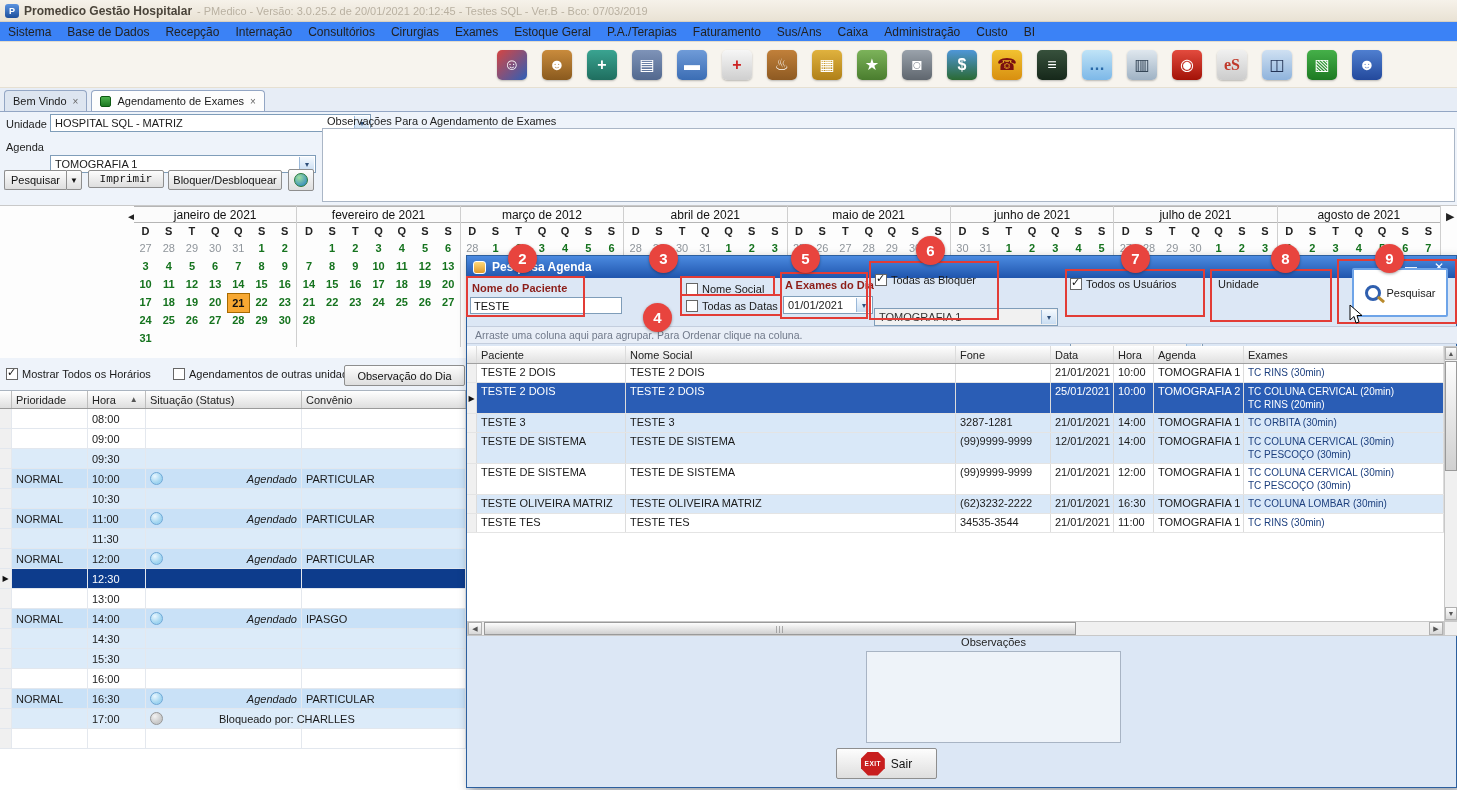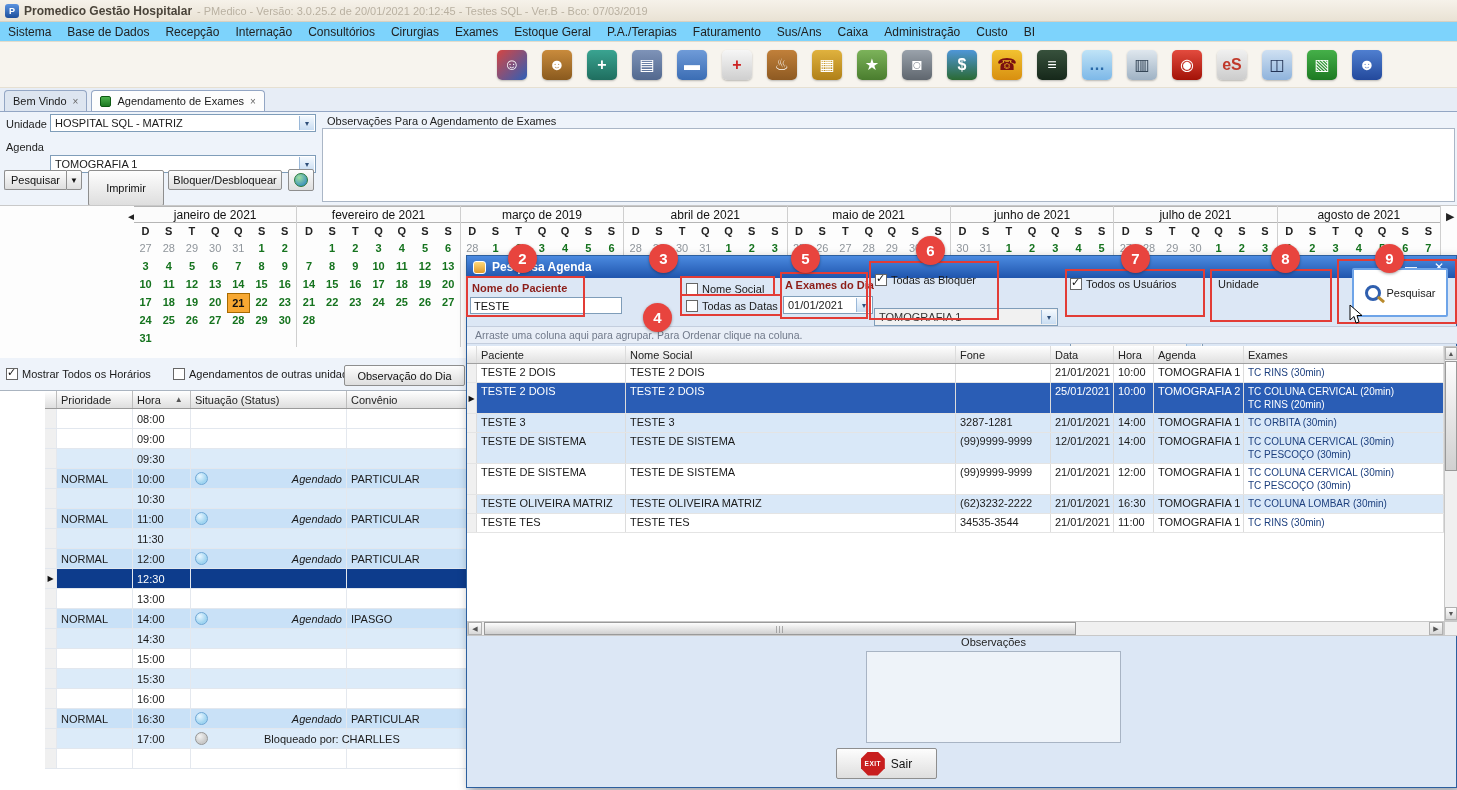--- a/index.html
+++ b/index.html
@@ -5,21 +5,21 @@
   *{margin:0;padding:0;box-sizing:border-box;}
   html,body{width:1457px;height:790px;}
   body{position:relative;overflow:hidden;font-family:"Liberation Sans","DejaVu Sans",sans-serif;font-size:11px;color:#1a1a1a;background:#eef3fa;}
   .abs{position:absolute;}
 
   
   #titlebar{left:0;top:0;width:1457px;height:22px;background:linear-gradient(#f6f2ea,#e9e2d4);display:flex;align-items:center;padding-left:5px;gap:5px;border-bottom:1px solid #d8d0c0;}
   #titlebar .app-ico{width:14px;height:14px;border-radius:3px;background:linear-gradient(#5b93e0,#1d4f9c);color:#fff;font-size:9px;font-weight:bold;display:flex;align-items:center;justify-content:center;}
   #titlebar .t-app{font-size:12px;color:#4a443a;font-weight:bold;}
   #titlebar .t-extra{font-size:11px;color:rgba(110,98,76,.42);}
-  #menubar{left:0;top:22px;width:1457px;height:20px;background:#7dd3fc;display:flex;align-items:center;border-bottom:1px solid #e3dccc;}
+  #menubar{left:0;top:22px;width:1457px;height:20px;background:#3b82f6;display:flex;align-items:center;border-bottom:1px solid #e3dccc;}
   #menubar .mi{padding:0 8px;font-size:12px;color:#222;height:20px;line-height:20px;cursor:default;}
   #toolbar{left:0;top:42px;width:1457px;height:46px;background:#f7f4ee;display:flex;align-items:center;gap:15px;padding-left:497px;border-bottom:1px solid #e6e0d2;}
   .tool{width:30px;height:30px;border-radius:5px;display:flex;align-items:center;justify-content:center;font-size:16px;font-weight:bold;box-shadow:0 1px 2px rgba(0,0,0,.25);cursor:pointer;}
   #tabstrip{left:0;top:88px;width:1457px;height:24px;background:#e7edf6;border-bottom:1px solid #93a6c4;display:flex;align-items:flex-end;padding-left:4px;gap:4px;}
   .tab{height:21px;display:flex;align-items:center;gap:6px;padding:0 8px;border:1px solid #93a6c4;border-bottom:none;border-radius:4px 4px 0 0;background:#dde5f0;font-size:11px;cursor:pointer;}
   .tab.active{background:#fdfdfd;}
   .tab .tclose{color:#666;font-size:10px;}
   .tab .cal-ico{width:11px;height:11px;background:linear-gradient(#4db14d,#1d7a22);border:1px solid #0d5a12;border-radius:2px;}
 
   
@@ -39,21 +39,21 @@
   .m-title{height:17px;border-top:1px solid #b5b5b5;border-bottom:1px solid #b5b5b5;background:#fbfbfb;text-align:center;font-size:12px;color:#111;line-height:16px;}
   .m-dow{display:grid;grid-template-columns:repeat(7,1fr);height:16px;}
   .dow-cell{text-align:center;font-size:11px;font-weight:bold;color:#222;line-height:16px;}
   .m-week{display:grid;grid-template-columns:repeat(7,1fr);height:18px;}
   .day{text-align:center;font-size:11px;font-weight:bold;color:#15731e;line-height:18px;cursor:pointer;}
   .day.muted{color:#8f959b;font-weight:normal;}
   .day.sel{background:#f7a832;border:1px solid #a86a00;color:#111;}
   .cal-nav{position:absolute;top:4px;font-size:11px;color:#222;cursor:pointer;}
 
   
-  #sched{left:0;top:390px;width:466px;height:400px;background:#fff;border-top:1px solid #aab4c0;overflow:hidden;padding-left:45px;}
+  #sched{left:0;top:390px;width:466px;height:400px;background:#fff;border-top:1px solid #aab4c0;overflow:hidden;}
   .shead{display:flex;height:18px;background:linear-gradient(#ffffff,#dedede);border-bottom:1px solid #9a9a9a;}
   .shead .scell{font-size:11px;color:#222;display:flex;align-items:center;padding:0 4px;border-right:1px solid #bdbdbd;}
   .scell{overflow:visible;white-space:nowrap;}
   .c0{width:12px;flex:none;}.c1{width:76px;flex:none;}.c2{width:58px;flex:none;}.c3{width:156px;flex:none;}.c4{width:164px;flex:none;}
   .srow{display:flex;height:20px;align-items:center;border-bottom:1px solid #e2e7ee;background:#fff;}
   .srow .scell{padding:0 4px;display:flex;align-items:center;height:100%;border-right:1px solid #e4e8ee;font-size:11px;}
   .srow.alt{background:#dcebf9;}
   .srow.booked{background:#c9e1f7;}
   .srow.blocked{background:#dcebf9;}
   .srow.partial{background:#fff;}
@@ -170,21 +170,21 @@
     <div class="tool" style="background: linear-gradient(rgb(191, 227, 247), rgb(125, 184, 232));">
       <span style="color: rgb(42, 106, 168);">…</span>
     </div>
     <div class="tool" style="background: linear-gradient(rgb(223, 231, 238), rgb(159, 178, 196));">
       <span style="color: rgb(51, 68, 85);">▥</span>
     </div>
     <div class="tool" style="background: linear-gradient(rgb(227, 75, 62), rgb(163, 18, 7));">
       <span style="color: rgb(255, 255, 255);">◉</span>
     </div>
     <div class="tool" style="background: linear-gradient(rgb(240, 240, 240), rgb(204, 204, 204));">
-      <span style="color: rgb(192, 57, 43);">eS</span>
+      <span style="color: rgb(192, 57, 43); font-family: Liberation Serif, serif;">eS</span>
     </div>
     <div class="tool" style="background: linear-gradient(rgb(207, 224, 242), rgb(143, 179, 220));">
       <span style="color: rgb(34, 51, 85);">◫</span>
     </div>
     <div class="tool" style="background: linear-gradient(rgb(69, 176, 73), rgb(29, 122, 34));">
       <span style="color: rgb(255, 255, 255);">▧</span>
     </div>
     <div class="tool" style="background: linear-gradient(rgb(79, 127, 208), rgb(35, 73, 156));">
       <span style="color: rgb(255, 255, 255);">☻</span>
     </div>
@@ -195,34 +195,34 @@
     <span class="tclose">×</span>
   </div>
   <div class="tab active">
     <span class="cal-ico"></span>
     <span>Agendamento de Exames</span>
     <span class="tclose">×</span>
   </div>
 </div>
 
 <span class="abs lbl" style="left:6px;top:118px;">Unidade</span>
-<div class="abs combo" style="left:50px;top:114px;width:266px;">
+<div class="abs combo" style="left:50px;top:114px;width:321px;">
   <span>HOSPITAL SQL - MATRIZ</span>
   <span class="combo-arrow">▾</span>
 </div>
 <span class="abs lbl" style="left:6px;top:141px;">Agenda</span>
 <div class="abs combo" style="left:50px;top:137px;width:266px;">
   <span>TOMOGRAFIA 1</span>
   <span class="combo-arrow">▾</span>
 </div>
 <div class="abs btn" style="left:4px;top:170px;width:62px;height:20px;border-right:none;border-radius:2px 0 0 2px;">
     <span>Pesquisar</span>
   </div>
 <div class="abs btn" style="left:66px;top:170px;width:16px;height:20px;border-radius:0 2px 2px 0;font-size:8px;">▼</div>
-<div class="abs btn" style="left:88px;top:170px;width:76px;height:36px;">
+<div class="abs btn" style="left:88px;top:170px;width:76px;height:18px;font-family:Liberation Mono, monospace;">
     <span>Imprimir</span>
   </div>
 <div class="abs btn" style="left:168px;top:170px;width:114px;height:20px;">
     <span>Bloquer/Desbloquear</span>
   </div>
 <div class="abs btn" style="left:288px;top:169px;width:26px;height:22px;">
   <span style="width:14px;height:14px;border-radius:50%;background:radial-gradient(circle at 35% 30%,#9fe09f,#1f7ac7);border:1px solid #2a7a3a;display:block;"></span>
 </div>
 <span class="abs lbl" style="left:327px;top:115px;">Observações Para o Agendamento de Exames</span>
 <div class="abs" style="left:322px;top:128px;width:1133px;height:74px;background:#fff;border:1px solid #aab6c6;"></div>
@@ -347,21 +347,21 @@
           <span class="day">28</span>
           <span class="day"></span>
           <span class="day"></span>
           <span class="day"></span>
           <span class="day"></span>
           <span class="day"></span>
           <span class="day"></span>
         </div>
       </div>
       <div class="month">
-        <div class="m-title">março de 2019</div>
+        <div class="m-title">março de 2012</div>
         <div class="m-dow">
           <span class="dow-cell">D</span>
           <span class="dow-cell">S</span>
           <span class="dow-cell">T</span>
           <span class="dow-cell">Q</span>
           <span class="dow-cell">Q</span>
           <span class="dow-cell">S</span>
           <span class="dow-cell">S</span>
         </div>
         <div class="m-week">
@@ -599,27 +599,20 @@
         <div class="scell c3">
           <span class="dot blue"></span>
           <span class="sit-right">Agendado</span>
         </div>
         <div class="scell c4">IPASGO</div>
       </div>
       <div class="srow empty alt">
         <div class="scell c0"></div>
         <div class="scell c1"></div>
         <div class="scell c2">14:30</div>
-        <div class="scell c3"></div>
-        <div class="scell c4"></div>
-      </div>
-      <div class="srow empty">
-        <div class="scell c0"></div>
-        <div class="scell c1"></div>
-        <div class="scell c2">15:00</div>
         <div class="scell c3"></div>
         <div class="scell c4"></div>
       </div>
       <div class="srow empty alt">
         <div class="scell c0"></div>
         <div class="scell c1"></div>
         <div class="scell c2">15:30</div>
         <div class="scell c3"></div>
         <div class="scell c4"></div>
       </div>

